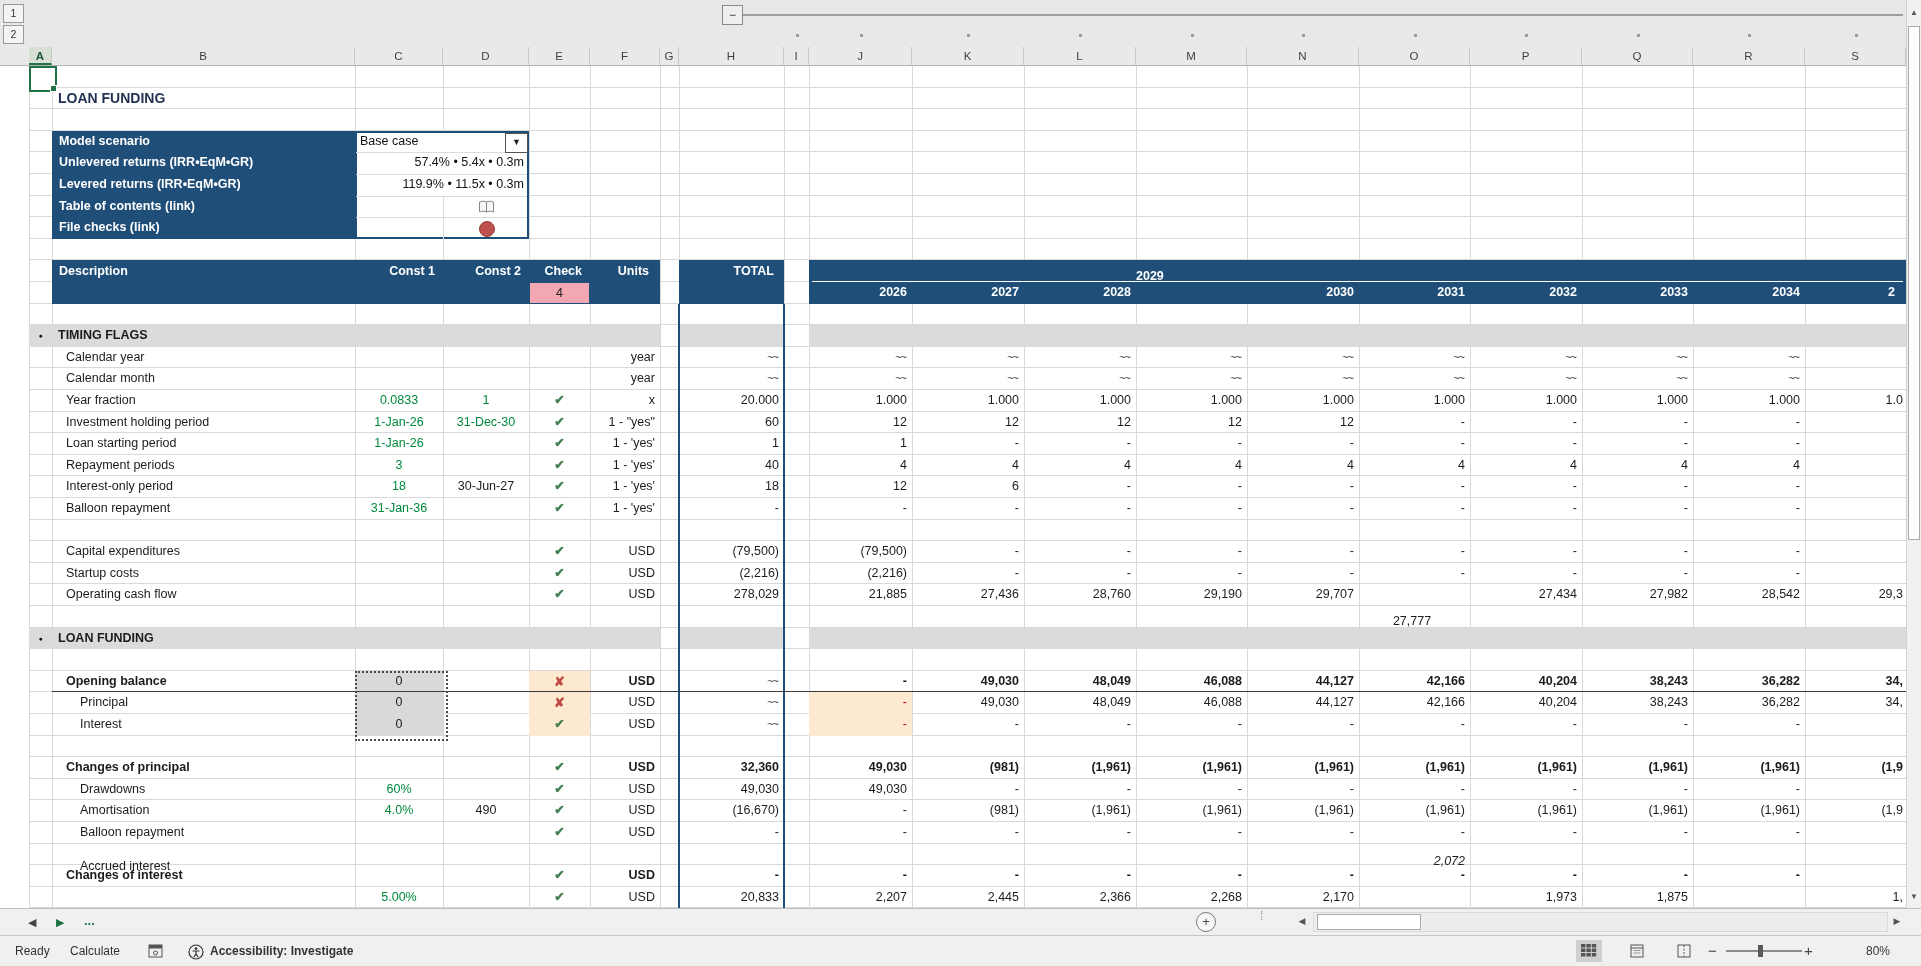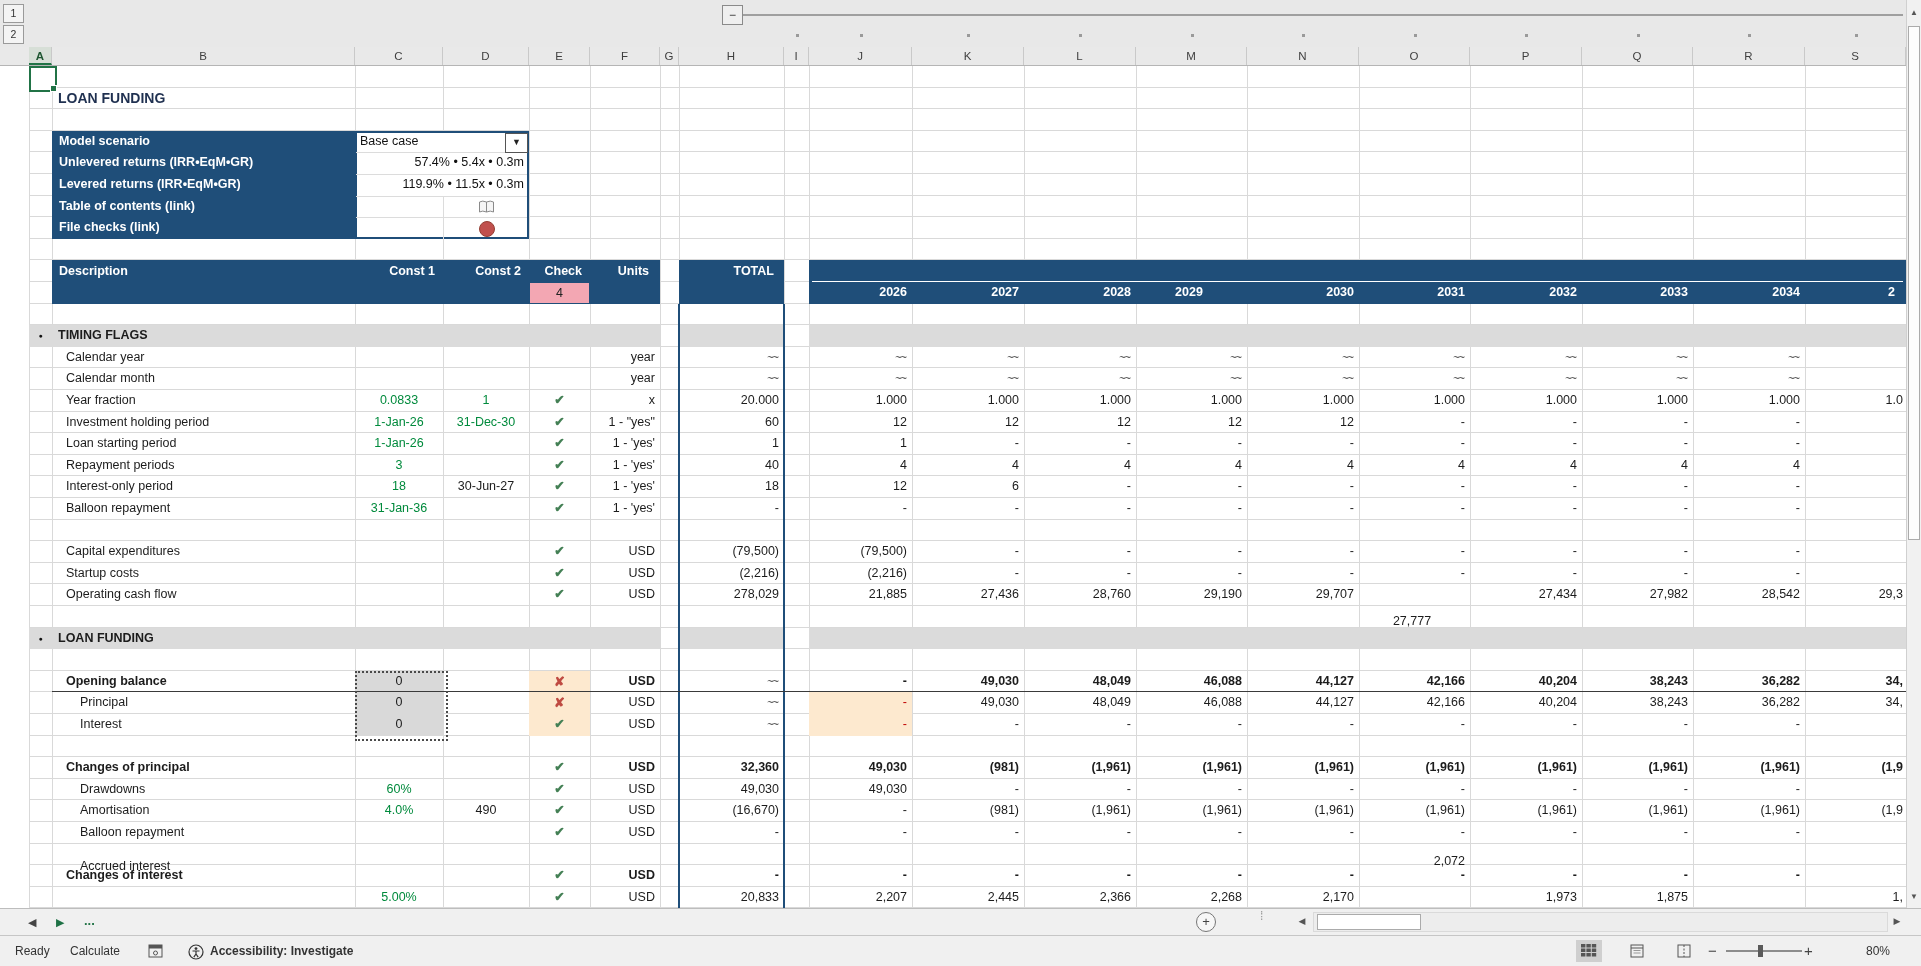--- a/index.html
+++ b/index.html
@@ -510,21 +510,21 @@
       <div class="cell l2" style="position: absolute; left: 52px; top: 790px; width: 303px; height: 21.6px;">Accrued interest</div>
       <div class="cell g" style="position: absolute; left: 355px; top: 820.8px; width: 88px; height: 21.6px;">5.00%</div>
       <div class="cell ck" style="position: absolute; left: 529px; top: 820.8px; width: 61px; height: 21.6px;">✔</div>
       <div class="cell u" style="position: absolute; left: 590px; top: 820.8px; width: 70px; height: 21.6px;">USD</div>
       <div class="cell n" style="position: absolute; left: 679px; top: 820.8px; width: 105px; height: 21.6px;">20,833</div>
       <div class="cell n" style="position: absolute; left: 809px; top: 820.8px; width: 103px; height: 21.6px;">2,207</div>
       <div class="cell n" style="position: absolute; left: 912px; top: 820.8px; width: 112px; height: 21.6px;">2,445</div>
       <div class="cell n" style="position: absolute; left: 1024px; top: 820.8px; width: 112px; height: 21.6px;">2,366</div>
       <div class="cell n" style="position: absolute; left: 1136px; top: 820.8px; width: 111px; height: 21.6px;">2,268</div>
       <div class="cell n" style="position: absolute; left: 1247px; top: 820.8px; width: 112px; height: 21.6px;">2,170</div>
-      <div class="cell n" style="position: absolute; left: 1359px; top: 785px; width: 111px; height: 21.6px;">2,072</div>
+      <div class="cell n" style="position: absolute; left: 1359px; top: 785px; width: 111px; height: 21.6px; font-style: italic;">2,072</div>
       <div class="cell n" style="position: absolute; left: 1470px; top: 820.8px; width: 112px; height: 21.6px;">1,973</div>
       <div class="cell n" style="position: absolute; left: 1582px; top: 820.8px; width: 111px; height: 21.6px;">1,875</div>
       <div class="cell n" style="position: absolute; left: 1693px; top: 820.8px; width: 112px; height: 21.6px; margin-top: 36px;">1,777</div>
       <div class="cell cl" style="position: absolute; left: 1805px; top: 820.8px; width: 101px; height: 21.6px;">1,</div>
       <div class="navy" style="position: absolute; left: 52px; top: 64.8px; width: 303px; height: 108px;"></div>
       <div style="left: 355px; top: 64.8px; width: 174px; height: 108px; position: absolute; background: rgb(255, 255, 255); border: 2px solid rgb(31, 78, 121); box-sizing: border-box;"></div>
       <div style="position: absolute; left: 356px; top: 86.4px; width: 171px; height: 1px; background: rgb(220, 220, 220);"></div>
       <div style="position: absolute; left: 356px; top: 108px; width: 171px; height: 1px; background: rgb(220, 220, 220);"></div>
       <div style="position: absolute; left: 356px; top: 129.6px; width: 171px; height: 1px; background: rgb(220, 220, 220);"></div>
       <div style="position: absolute; left: 356px; top: 151.2px; width: 171px; height: 1px; background: rgb(220, 220, 220);"></div>
@@ -552,21 +552,21 @@
       <div class="hwt" style="position: absolute; left: 355px; top: 195.4px; width: 85px; height: 21px; text-align: right; padding-right: 5px;">Const 1</div>
       <div class="hwt" style="position: absolute; left: 443px; top: 195.4px; width: 83px; height: 21px; text-align: right; padding-right: 5px;">Const 2</div>
       <div class="hwt" style="position: absolute; left: 529px; top: 195.4px; width: 58px; height: 21px; text-align: right; padding-right: 5px;">Check</div>
       <div class="hwt" style="position: absolute; left: 590px; top: 195.4px; width: 64px; height: 21px; text-align: right; padding-right: 5px;">Units</div>
       <div class="hwt" style="position: absolute; left: 679px; top: 195.4px; width: 100px; height: 21px; text-align: right; padding-right: 5px;">TOTAL</div>
       <div style="position: absolute; left: 812px; top: 215px; width: 1091px; height: 1px; background: rgb(255, 255, 255);"></div>
       <div id="pink-badge" style="position: absolute; left: 530px; top: 217px; width: 59px; height: 19.6px;">4</div>
       <div class="hwt" style="position: absolute; left: 809px; top: 216px; width: 103px; height: 21px; text-align: right; padding-right: 5px;">2026</div>
       <div class="hwt" style="position: absolute; left: 912px; top: 216px; width: 112px; height: 21px; text-align: right; padding-right: 5px;">2027</div>
       <div class="hwt" style="position: absolute; left: 1024px; top: 216px; width: 112px; height: 21px; text-align: right; padding-right: 5px;">2028</div>
-      <div class="hwt" style="position: absolute; left: 1136px; top: 216px; width: 111px; height: 21px; text-align: center; padding-right: 5px;">2029</div>
+      <div class="hwt" style="position: absolute; left: 1136px; top: 200px; width: 111px; height: 21px; text-align: left; padding-right: 5px;">2029</div>
       <div class="hwt" style="position: absolute; left: 1247px; top: 216px; width: 112px; height: 21px; text-align: right; padding-right: 5px;">2030</div>
       <div class="hwt" style="position: absolute; left: 1359px; top: 216px; width: 111px; height: 21px; text-align: right; padding-right: 5px;">2031</div>
       <div class="hwt" style="position: absolute; left: 1470px; top: 216px; width: 112px; height: 21px; text-align: right; padding-right: 5px;">2032</div>
       <div class="hwt" style="position: absolute; left: 1582px; top: 216px; width: 111px; height: 21px; text-align: right; padding-right: 5px;">2033</div>
       <div class="hwt" style="position: absolute; left: 1693px; top: 216px; width: 112px; height: 21px; text-align: right; padding-right: 5px;">2034</div>
       <div class="hwt" style="position: absolute; left: 1805px; top: 216px; width: 95px; height: 21px; text-align: right; padding-right: 5px;">2</div>
       <div style="position: absolute; left: 678px; top: 237.6px; width: 2px; height: 604.8px; background: rgb(31, 78, 121);"></div>
       <div style="position: absolute; left: 783px; top: 237.6px; width: 2px; height: 604.8px; background: rgb(31, 78, 121);"></div>
       <div style="position: absolute; left: 52px; top: 625.4px; width: 1854px; height: 1px; background: rgb(58, 58, 58);"></div>
       <div id="dotbox" style="position: absolute; left: 355px; top: 604.8px; width: 89px; height: 65.8px;"></div>

